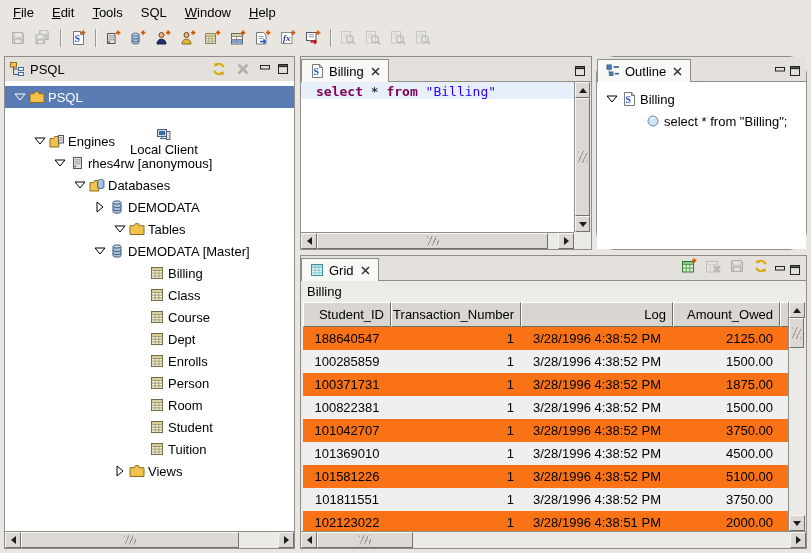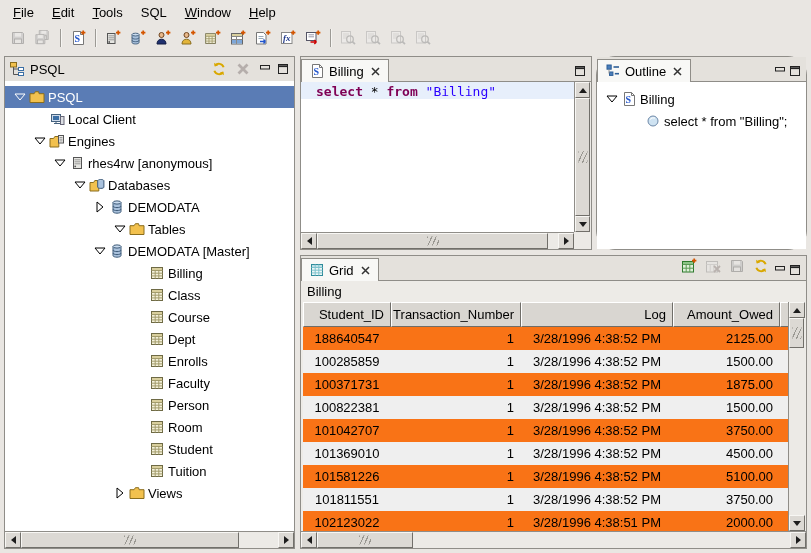--- a/index.html
+++ b/index.html
@@ -328,21 +328,21 @@
               <path d="M3 5h10l-5 6z" fill="none" stroke="currentColor"></path>
             </svg>
           </span>
           <span class="ic">
             <svg viewBox="0 0 16 16" width="16" height="16">
               <path d="M1 13.5V4.7h4.1l1.3-2h3.2l.5 2H15v8.8z" fill="#f2c14e" stroke="#8a6d1d"></path>
             </svg>
           </span>
           <span class="lbl">PSQL</span>
         </div>
-        <div class="tree-row" style="padding-left: 26px;">
+        <div class="tree-row" style="padding-left: 26px; flex-direction: column;">
           <span class="tw"></span>
           <span class="ic">
             <svg viewBox="0 0 16 16" width="16" height="16">
               <rect x="2.5" y="3.5" width="9" height="7" fill="#cdd9e8" stroke="#44617e"></rect>
               <rect x="4" y="5" width="6" height="4" fill="#3a6ea5"></rect>
               <path d="M5 12.5h6M7 10.5v2" stroke="#44617e" fill="none"></path>
               <rect x="11.5" y="5.5" width="3.5" height="8" fill="#dcdfe4" stroke="#667"></rect>
             </svg>
           </span>
           <span class="lbl">Local Client</span>
@@ -482,31 +482,20 @@
         <div class="tree-row" style="padding-left: 126px;">
           <span class="tw"></span>
           <span class="ic">
             <svg viewBox="0 0 16 16" width="16" height="16">
               <rect x="2.5" y="2.5" width="11" height="11" fill="#f4f1da" stroke="#6e6a45"></rect>
               <rect x="3" y="3" width="10" height="2.3" fill="#d9cf9d"></rect>
               <path d="M2.5 5.5h11M6.2 5.5v8M9.8 5.5v8M2.5 8.2h11M2.5 10.9h11" stroke="#a39c6c" fill="none"></path>
             </svg>
           </span>
           <span class="lbl">Enrolls</span>
-        </div>
-        <div class="tree-row" style="padding-left: 126px;">
-          <span class="tw"></span>
-          <span class="ic">
-            <svg viewBox="0 0 16 16" width="16" height="16">
-              <rect x="2.5" y="2.5" width="11" height="11" fill="#f4f1da" stroke="#6e6a45"></rect>
-              <rect x="3" y="3" width="10" height="2.3" fill="#d9cf9d"></rect>
-              <path d="M2.5 5.5h11M6.2 5.5v8M9.8 5.5v8M2.5 8.2h11M2.5 10.9h11" stroke="#a39c6c" fill="none"></path>
-            </svg>
-          </span>
-          <span class="lbl">Faculty</span>
         </div>
         <div class="tree-row" style="padding-left: 126px;">
           <span class="tw"></span>
           <span class="ic">
             <svg viewBox="0 0 16 16" width="16" height="16">
               <rect x="2.5" y="2.5" width="11" height="11" fill="#f4f1da" stroke="#6e6a45"></rect>
               <rect x="3" y="3" width="10" height="2.3" fill="#d9cf9d"></rect>
               <path d="M2.5 5.5h11M6.2 5.5v8M9.8 5.5v8M2.5 8.2h11M2.5 10.9h11" stroke="#a39c6c" fill="none"></path>
             </svg>
           </span>

